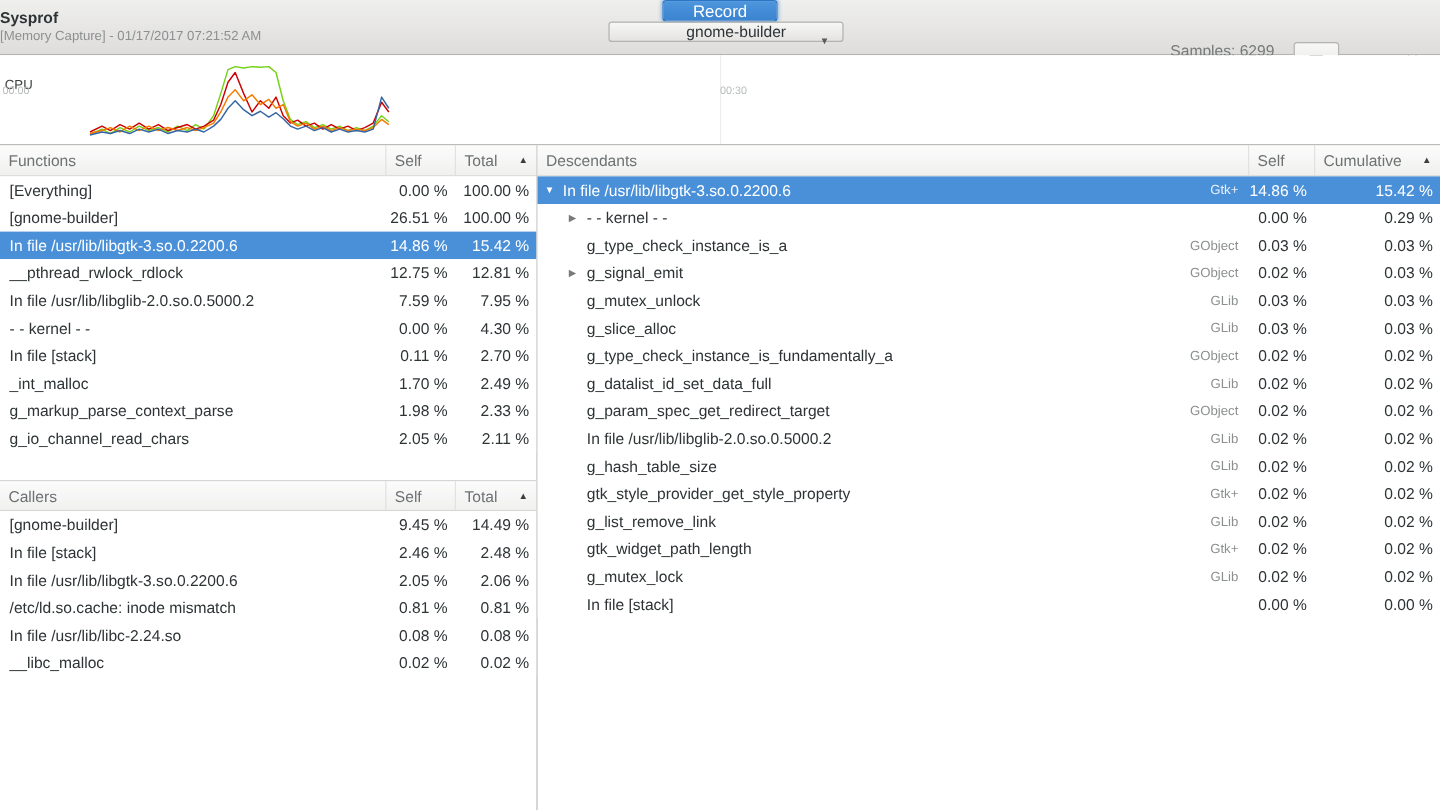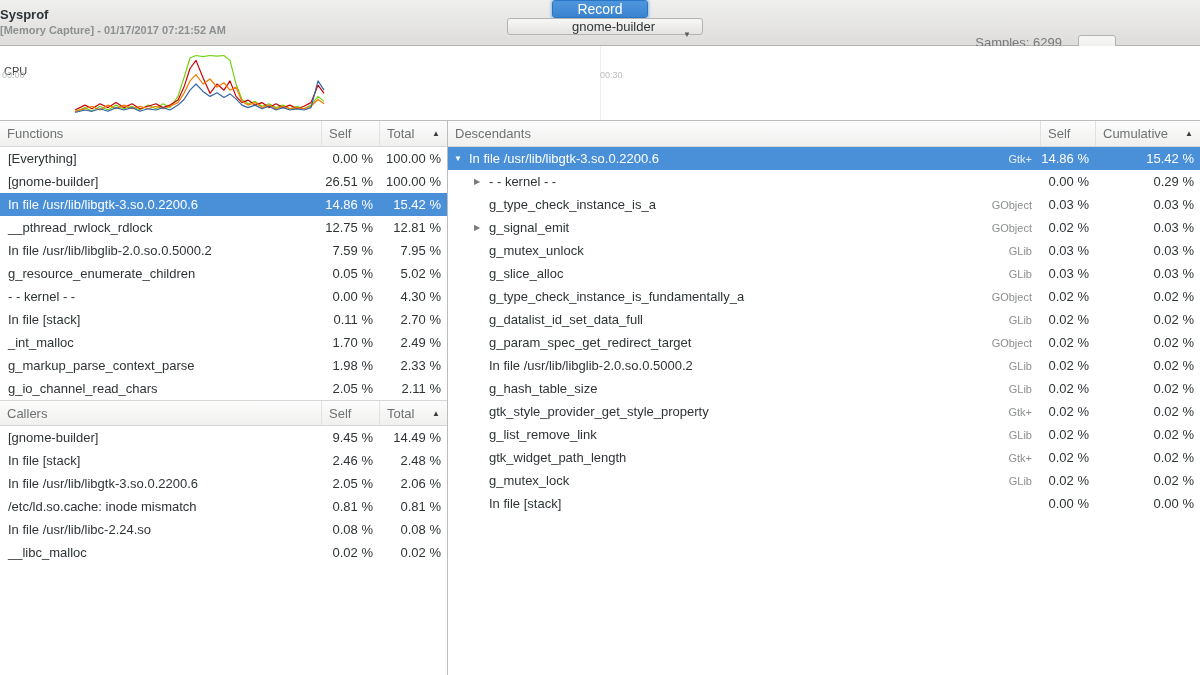--- a/index.html
+++ b/index.html
@@ -24,21 +24,21 @@
   .btn-combo {
     height:32px; width:196px; margin-left:10px; position:relative;
     background:linear-gradient(to bottom,#f7f7f6,#e4e3e1);
     border:1px solid #b3b3b0; border-radius:3px;
     color:#2e3436; font-size:13px; font-family:inherit;
     display:flex; align-items:center; justify-content:center;padding-left:17px;
   }
   .combo-arrow { position:absolute; right:11px; top:11px; font-size:8px; color:#585a58; }
   .title-block { position:absolute; left:0; right:0; top:7px; pointer-events:none; }
   .hb-title { font-size:13px; font-weight:bold; color:#2e3436; }
-  .hb-subtitle { font-size:11px; color:#8d9091; margin-top:2px;font-weight:bold; }
+  .hb-subtitle { font-size:11px; color:#8d9091; margin-top:2px; }
   .header-right { margin-left:auto; display:flex; align-items:flex-start; }
   .samples { color:#767a7b; font-size:13px; margin-right:16px; }
   .btn-menu {
     width:38px; height:34px;
     background:linear-gradient(to bottom,#f7f7f6,#e4e3e1);
     border:1px solid #b3b3b0; border-radius:3px;
     font-size:15px; color:#3a3d3b;
   }
   .btn-win { width:30px; height:30px; background:transparent; border:none; font-size:14px; color:#30322f; margin-left:8px; }
 
@@ -155,25 +155,20 @@
             <span class="cell name">__pthread_rwlock_rdlock</span>
             <span class="cell num">12.75 %</span>
             <span class="cell num">12.81 %</span>
           </div>
           <div class="trow grid-left">
             <span class="cell name">In file /usr/lib/libglib-2.0.so.0.5000.2</span>
             <span class="cell num">7.59 %</span>
             <span class="cell num">7.95 %</span>
           </div>
           <div class="trow grid-left">
-            <span class="cell name">g_resource_enumerate_children</span>
-            <span class="cell num">0.05 %</span>
-            <span class="cell num">5.02 %</span>
-          </div>
-          <div class="trow grid-left">
             <span class="cell name">- - kernel - -</span>
             <span class="cell num">0.00 %</span>
             <span class="cell num">4.30 %</span>
           </div>
           <div class="trow grid-left">
             <span class="cell name">In file [stack]</span>
             <span class="cell num">0.11 %</span>
             <span class="cell num">2.70 %</span>
           </div>
           <div class="trow grid-left">

